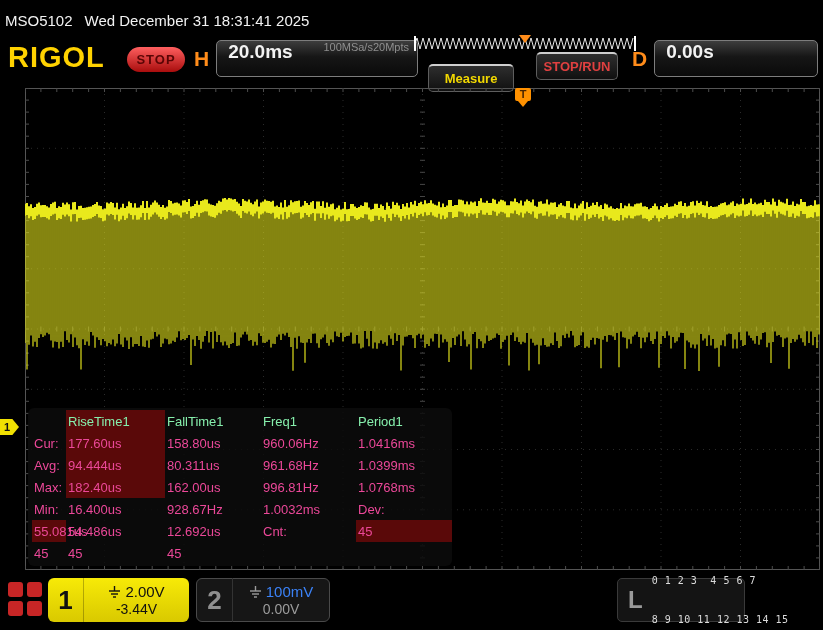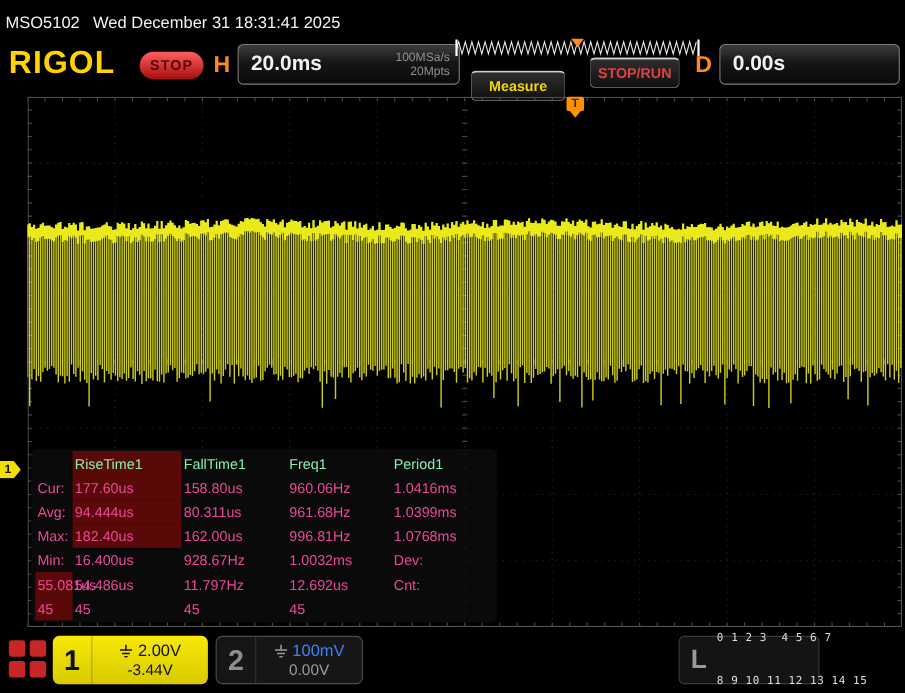--- a/index.html
+++ b/index.html
@@ -15,24 +15,24 @@
   
   #logo{left:8px;top:41px;font-size:29px;font-weight:bold;color:#ffd200;letter-spacing:1px}
   #stop-pill{left:127px;top:47px;width:58px;height:25px;border-radius:13px;
              background:linear-gradient(#ff5f5f,#a80d0d);color:#5a0505;font-weight:bold;
              font-size:13px;display:flex;align-items:center;justify-content:center;letter-spacing:1px;border:none}
   .hgroup{position:absolute;display:flex;align-items:center;gap:7px}
   #hgroup{left:194px;top:40px;width:224px;height:37px}
   #dgroup{left:632px;top:40px;width:186px;height:37px}
   .glyph{color:#ff8c1a;font-size:21px;font-weight:bold}
   .hbox{flex:1;height:37px;border:1px solid #7d7d7d;border-radius:5px;
-        background:linear-gradient(#3d3d3d,#161616 45%,#0a0a0a);display:flex;align-items:center}
+        background:linear-gradient(#3d3d3d,#161616 45%,#0a0a0a);display:flex;align-items:flex-start}
   .tbase{font-size:19px;font-weight:bold;color:#f2f2f2;margin-left:11px}
   .ratecol{margin-left:auto;margin-right:8px;text-align:right;font-size:11px;color:#8f8f8f;
-           line-height:13px;display:flex;flex-direction:column}
+           line-height:13px;display:flex;flex-direction:row}
   #preview{left:413px;top:35px;width:224px;height:17px}
   .topbtn{position:absolute;height:28px;border:1px solid #5e5e5e;border-top:2px solid #cfcfcf;
           border-radius:5px;background:linear-gradient(#2e2e2e,#101010);font-weight:bold;
           font-size:13px;display:flex;align-items:center;justify-content:center;
           font-family:"Liberation Sans",sans-serif;cursor:default}
   #measure-btn{left:428px;top:64px;width:86px;color:#f2d800}
   #stoprun-btn{left:536px;top:52px;width:82px;color:#e04040}
 
   
   #graticule{left:25px;top:88px;width:795px;height:482px}
@@ -446,21 +446,20 @@
     <div class="mc">1.0768ms</div>
 
     <div class="mc">Min:</div>
     <div class="mc">16.400us</div>
     <div class="mc">928.67Hz</div>
     <div class="mc">1.0032ms</div>
 
     <div class="mc">Dev:</div>
     <div class="mc sel">55.081us</div>
     <div class="mc">54.486us</div>
-    <div class="mc">11.797Hz</div>
     <div class="mc">12.692us</div>
 
     <div class="mc">Cnt:</div>
     <div class="mc sel">45</div>
     <div class="mc">45</div>
     <div class="mc">45</div>
     <div class="mc">45</div>
   </div>
 
   <div class="abs" id="menu-icon">

